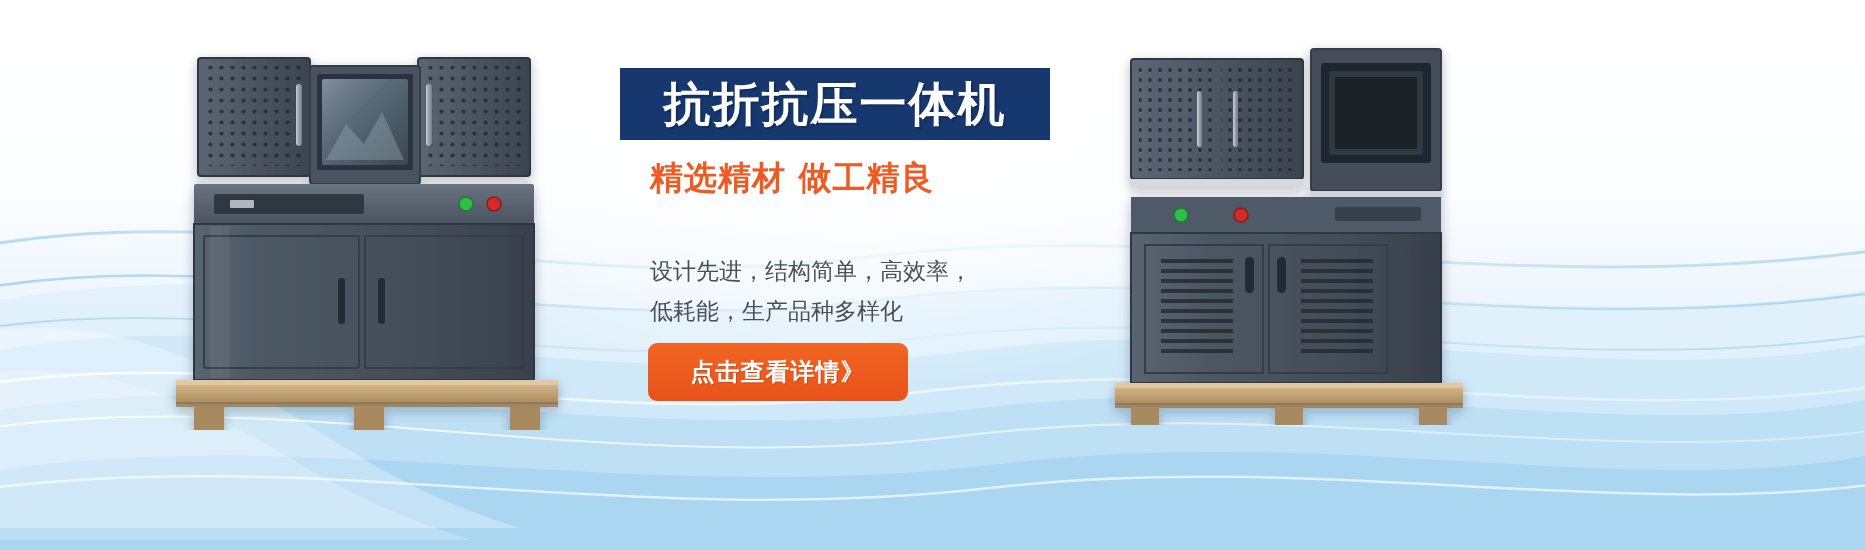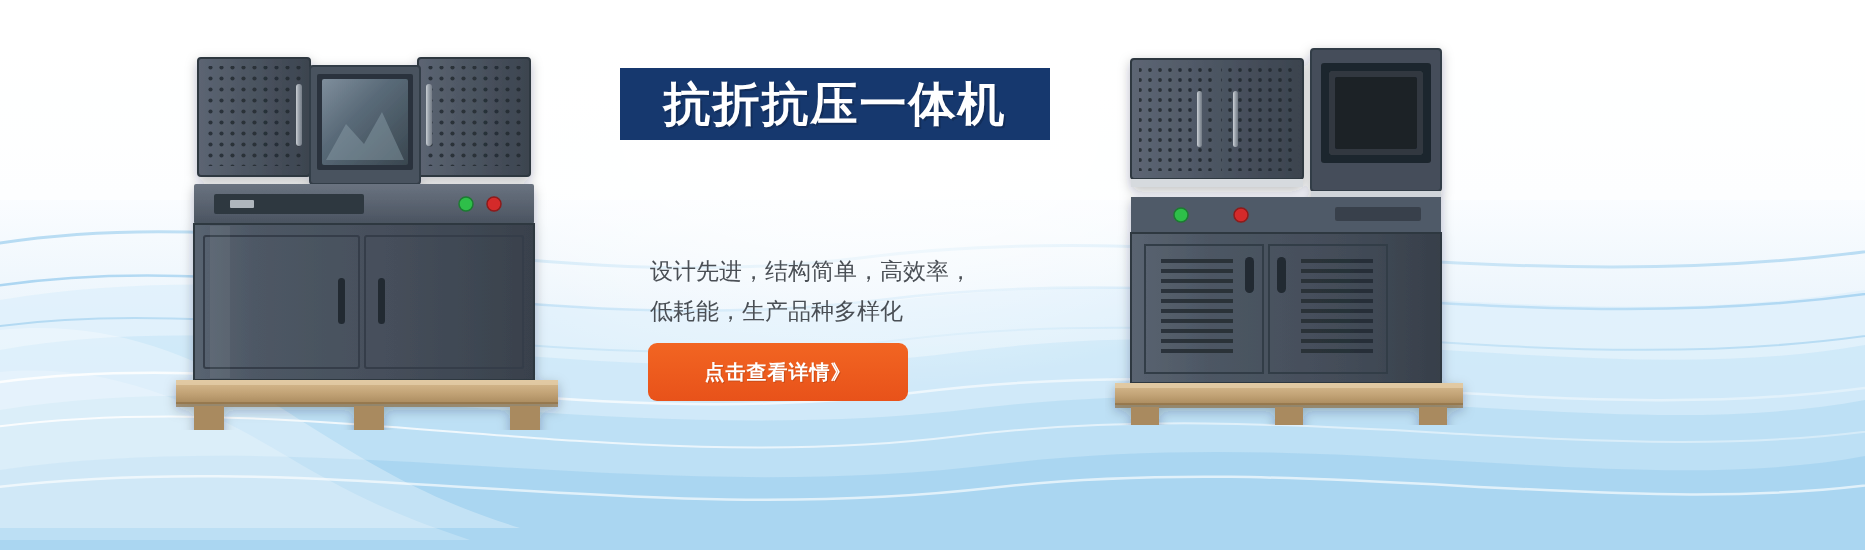--- a/index.html
+++ b/index.html
@@ -44,21 +44,21 @@
   #desc-line-1 { top:188px; }
   #desc-line-2 { top:228px; }
   #cta-button {
     position:absolute; left:28px; top:275px;
     width:260px; height:58px; border-radius:9px;
     background:linear-gradient(180deg,#f26522 0%,#e8521a 100%);
     display:flex; align-items:center; justify-content:center;
     cursor:pointer; border:none;
   }
   #cta-label {
-    color:#ffffff; font-size:20px; font-weight:bold; letter-spacing:1px;
+    color:#ffffff; font-size:24px; font-weight:bold; letter-spacing:1px;
     white-space:nowrap; font-family:Liberation Sans, sans-serif;
     text-shadow:1px 1px 0 rgba(0,0,0,0.15);
   }
 
   
   .machine { position:absolute; }
   #machine-left  { left:150px; top:40px; width:460px; height:390px; }
   #machine-right { left:1105px; top:35px; width:400px; height:390px; }
 </style>
 </head>
@@ -297,20 +297,21 @@
       <rect x="314" y="372" width="28" height="26" fill="#a98a5e"></rect>
     </g>
   </svg>
 
   <div id="text-block">
 
     <div id="title-bar">
       <span id="title-text">抗折抗压一体机</span>
     </div>
 
+    <div class="sub-line" id="sub-line-1">精选精材 做工精良</div>
 
 
     <div class="desc-line" id="desc-line-2">低耗能，生产品种多样化</div>
 
     <div class="desc-line" id="desc-line-1">设计先进，结构简单，高效率，</div>
 
     <div id="cta-button">
       <span id="cta-label">点击查看详情》</span>
     </div>
 

